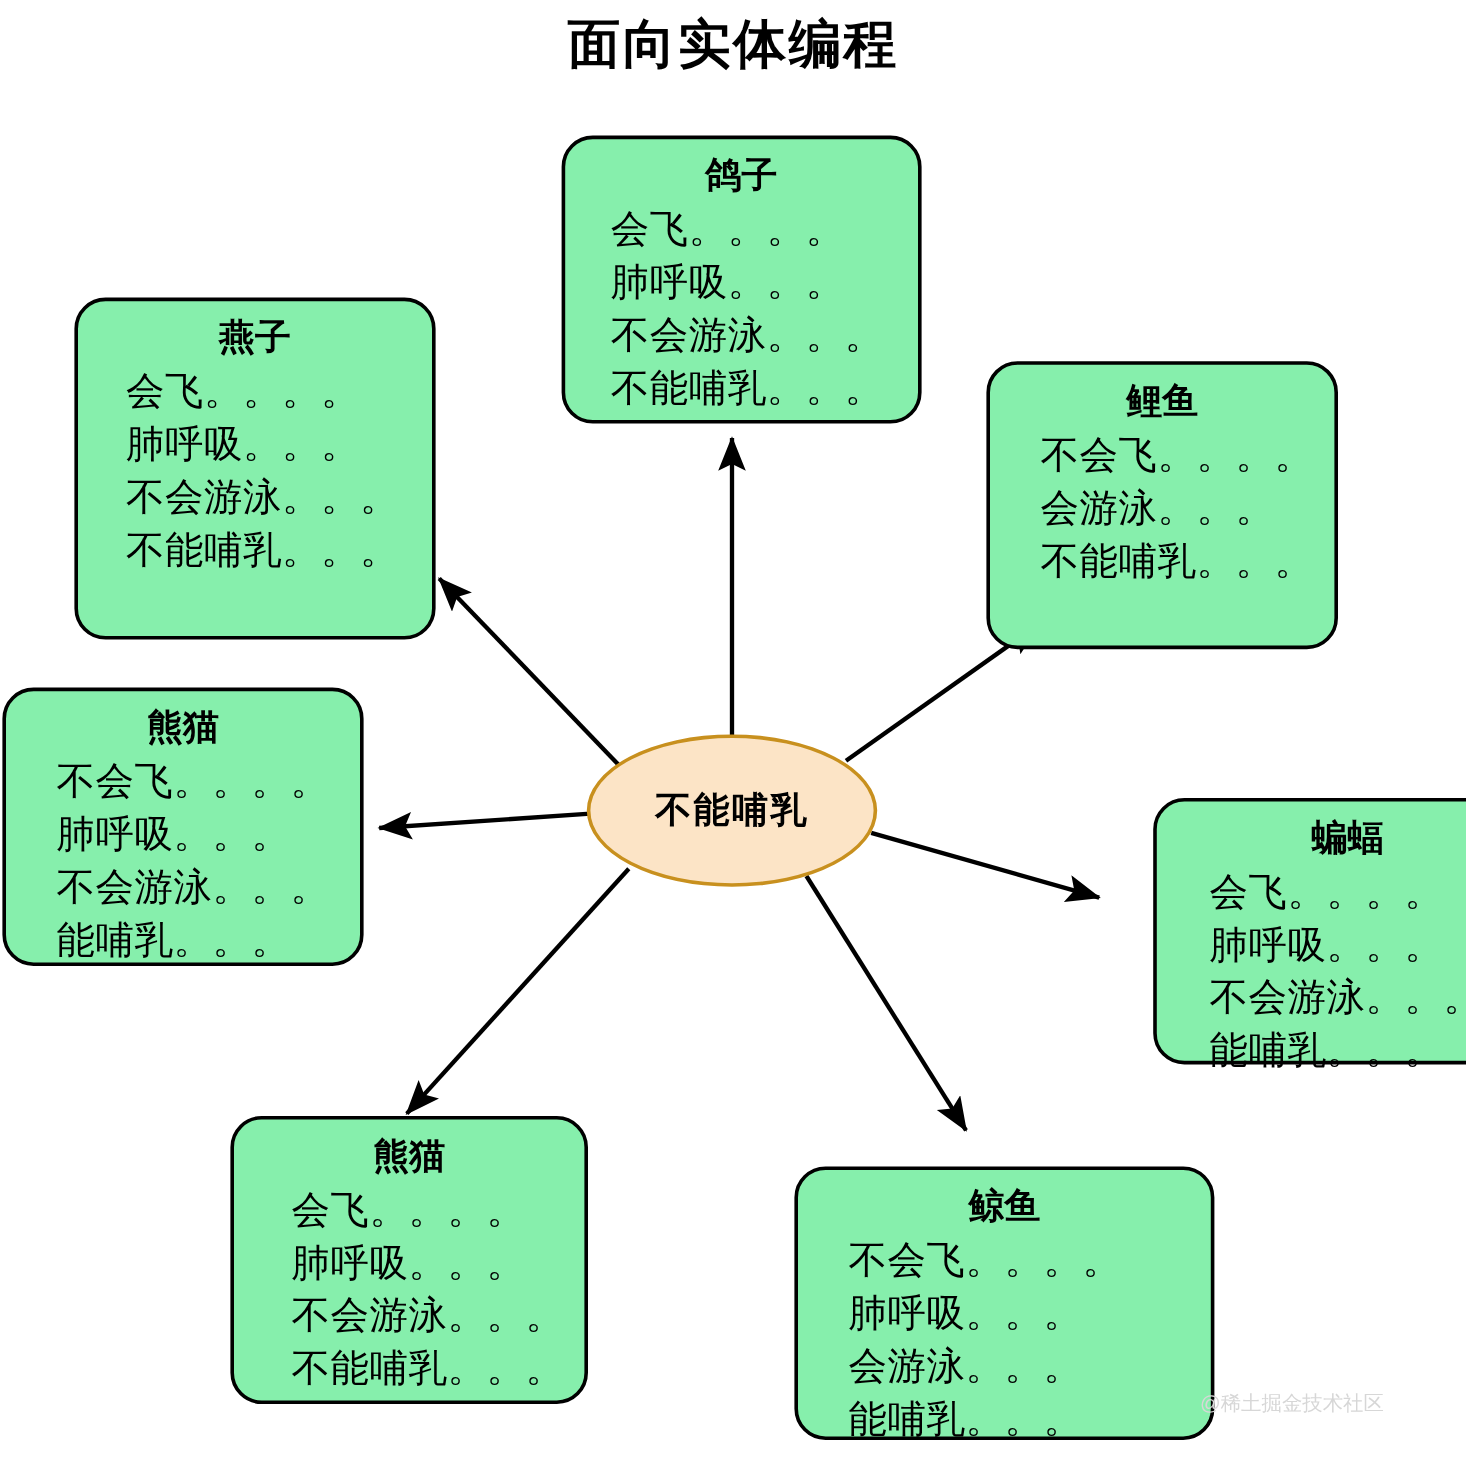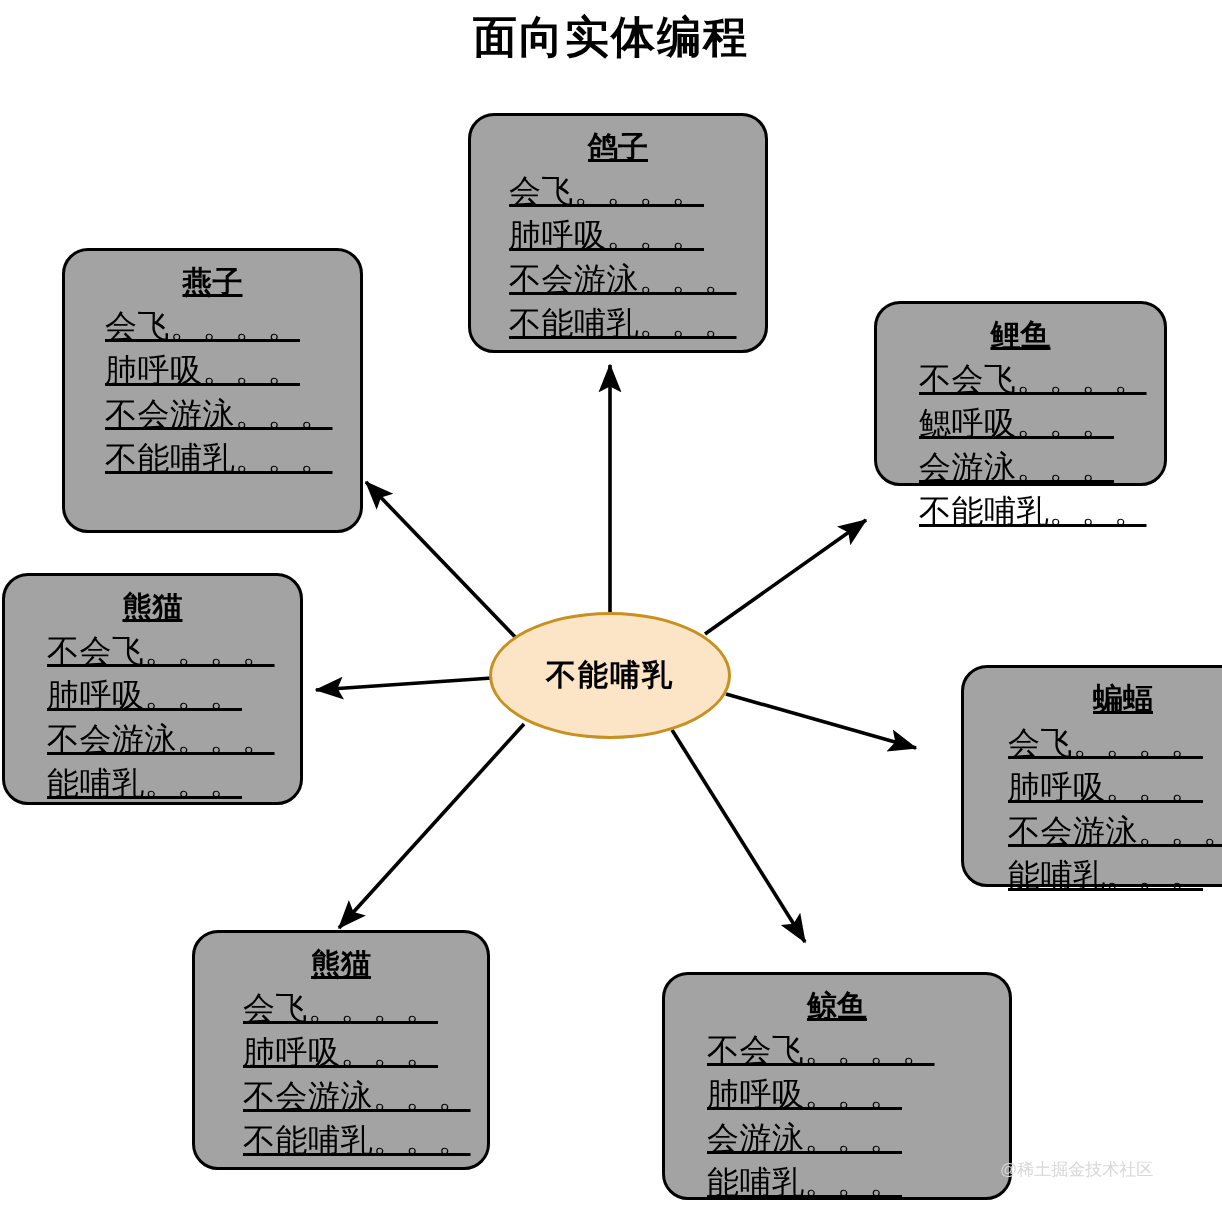--- a/index.html
+++ b/index.html
@@ -53,23 +53,22 @@
     line-height: 1.45;
     z-index: 3;
   }
   .note div { white-space: nowrap; }
 
   .entity-box {
     position: absolute;
     box-sizing: border-box;
     border: 3px solid #000000;
     border-radius: 26px;
-    background: #a3a3a3;
+    background: #86efac;
     z-index: 2;
-    text-decoration: underline;
   }
   .entity-title {
     text-align: center;
     font-size: 30px;
     font-weight: bold;
     line-height: 1.1;
     margin-top: 14px;
   }
   .entity-attrs {
     margin-top: 6px;
@@ -151,25 +150,24 @@
   <div class="entity-box" style="left:62px; top:248px; width:301px; height:285px;">
     <div class="entity-title">燕子</div>
     <div class="entity-attrs" style="padding-left:40px;">
       <div class="attr-line">会飞。。。。</div>
       <div class="attr-line">肺呼吸。。。</div>
       <div class="attr-line">不会游泳。。。</div>
       <div class="attr-line">不能哺乳。。。</div>
     </div>
   </div>
 
-  <div class="entity-box" style="left:874px; top:301px; width:293px; height:185px;">
+  <div class="entity-box" style="left:822px; top:301px; width:293px; height:240px;">
     <div class="entity-title">鲤鱼</div>
     <div class="entity-attrs" style="padding-left:42px;">
       <div class="attr-line">不会飞。。。。</div>
-      <div class="attr-line">鳃呼吸。。。</div>
       <div class="attr-line">会游泳。。。</div>
       <div class="attr-line">不能哺乳。。。</div>
     </div>
   </div>
 
   <div class="entity-box" style="left:2px; top:573px; width:301px; height:232px;">
     <div class="entity-title">熊猫</div>
     <div class="entity-attrs" style="padding-left:42px;">
       <div class="attr-line">不会飞。。。。</div>
       <div class="attr-line">肺呼吸。。。</div>

